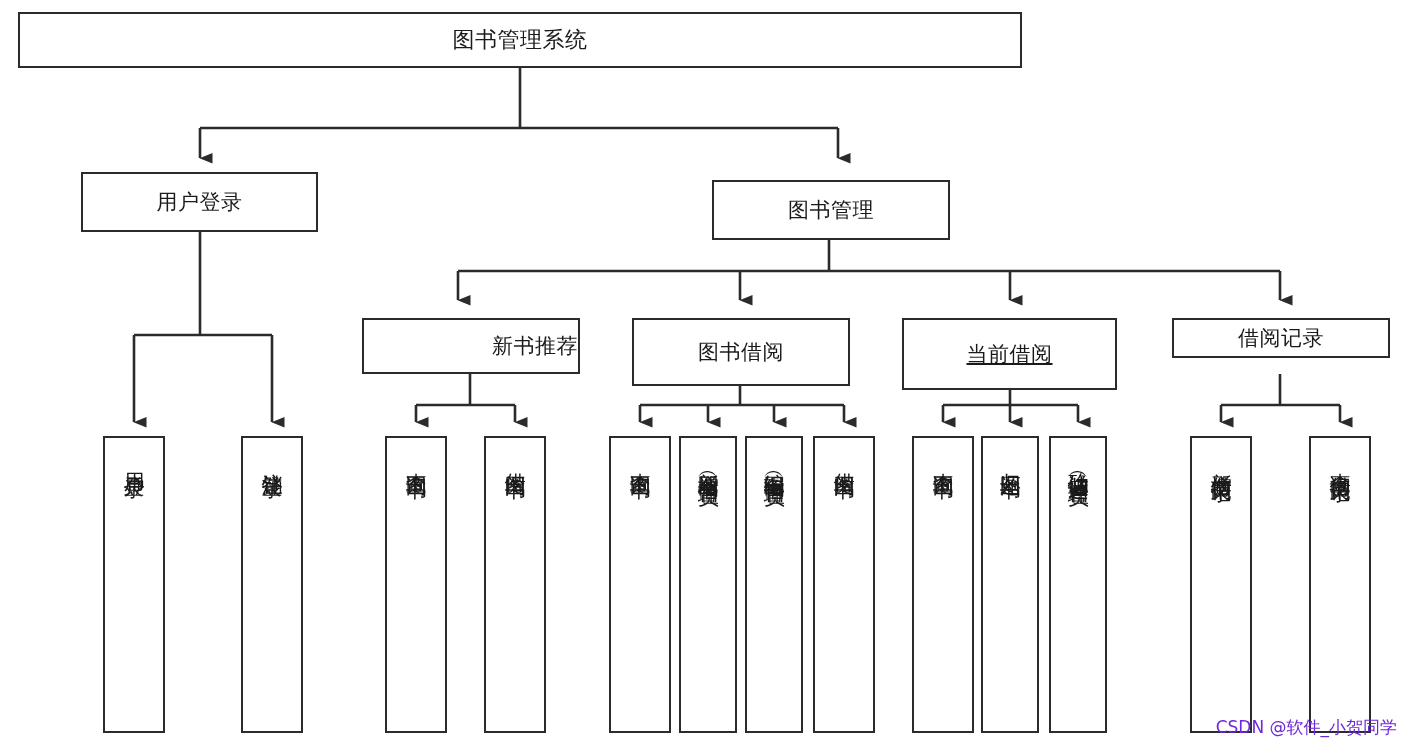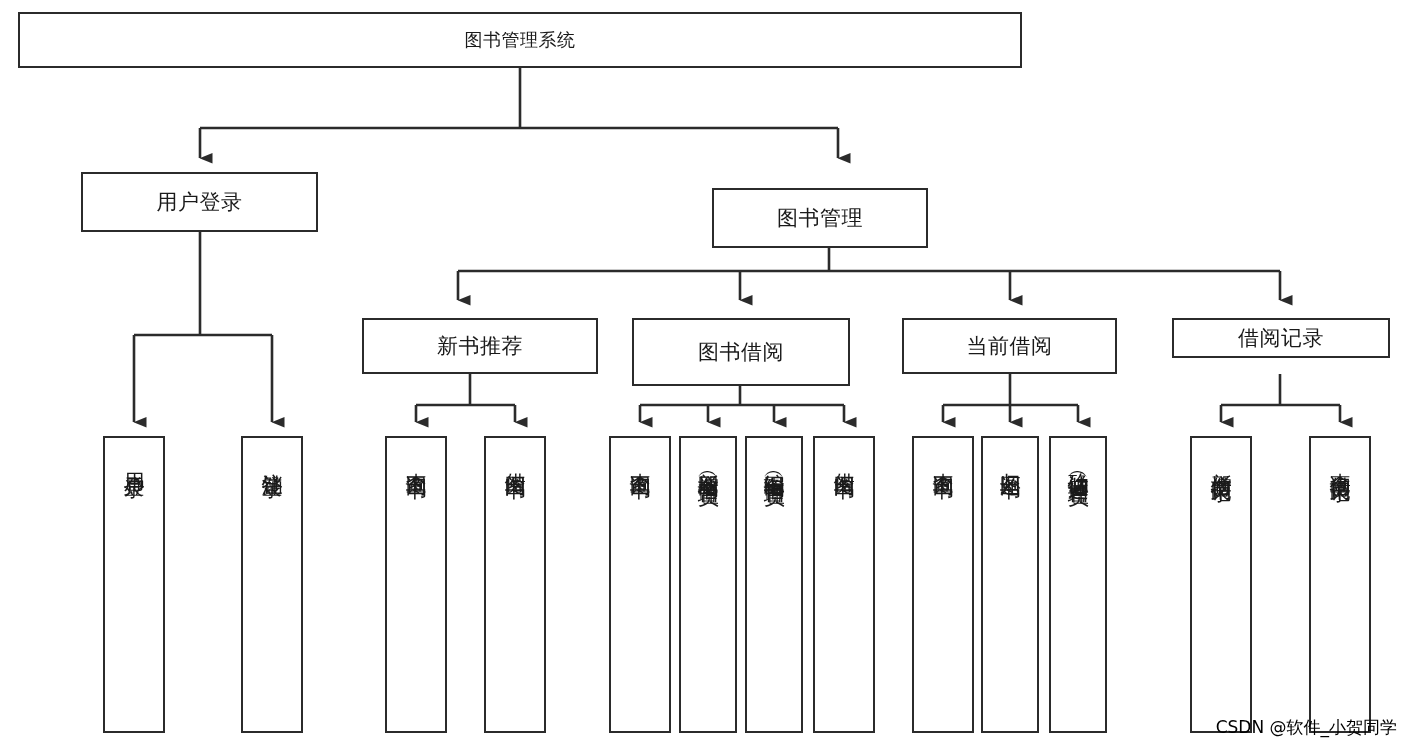--- a/index.html
+++ b/index.html
@@ -37,40 +37,40 @@
     justify-content: center;
     color: #1a1a1a;
   }
   .node .label {
     font-size: 21px;
     line-height: 1.15;
     letter-spacing: 0.5px;
     white-space: nowrap;
     text-align: center;
   }
-  .node.root .label { font-size: 18px; }
+  .node.root .label { font-size: 22px; }
   .node.vert {
     align-items: flex-start;
     justify-content: center;
     padding-top: 18px;
   }
   .node.vert .label {
     writing-mode: vertical-rl;
     text-orientation: upright;
     font-size: 21px;
     line-height: 1.25;
     letter-spacing: 2px;
     white-space: nowrap;
   }
   #watermark {
     position: absolute;
     right: 8px;
     bottom: 8px;
     font-size: 17px;
-    color: #000000;
+    color: #6d28d9;
     white-space: nowrap;
     font-family: "DejaVu Sans", "Liberation Sans", sans-serif;
   }
 </style>
 </head>
 <body>
 
 <div id="diagram-root">
 
   <svg id="wires" viewBox="0 0 1405 747">
@@ -125,31 +125,31 @@
     </g>
   </svg>
 
   <div class="node root" style="left:18px; top:12px; width:1004px; height:56px;">
     <span class="label">图书管理系统</span>
   </div>
 
   <div class="node" style="left:81px; top:172px; width:237px; height:60px;">
     <span class="label">用户登录</span>
   </div>
-  <div class="node" style="left:712px; top:188px; width:216px; height:60px;">
+  <div class="node" style="left:712px; top:180px; width:238px; height:60px;">
     <span class="label">图书管理</span>
   </div>
 
-  <div class="node" style="left:362px; top:318px; width:236px; height:56px;">
+  <div class="node" style="left:362px; top:318px; width:218px; height:56px;justify-content:flex-end;">
     <span class="label">新书推荐</span>
   </div>
   <div class="node" style="left:632px; top:318px; width:218px; height:68px;">
     <span class="label">图书借阅</span>
   </div>
-  <div class="node" style="left:902px; top:318px; width:215px; height:56px;">
+  <div class="node" style="left:902px; top:318px; width:215px; height:72px;text-decoration:underline;">
     <span class="label">当前借阅</span>
   </div>
   <div class="node" style="left:1172px; top:318px; width:218px; height:40px;">
     <span class="label">借阅记录</span>
   </div>
 
   <div class="node vert" style="left:103px; top:436px; width:62px; height:297px;">
     <span class="label">用户登录</span>
   </div>
   <div class="node vert" style="left:241px; top:436px; width:62px; height:297px;">

